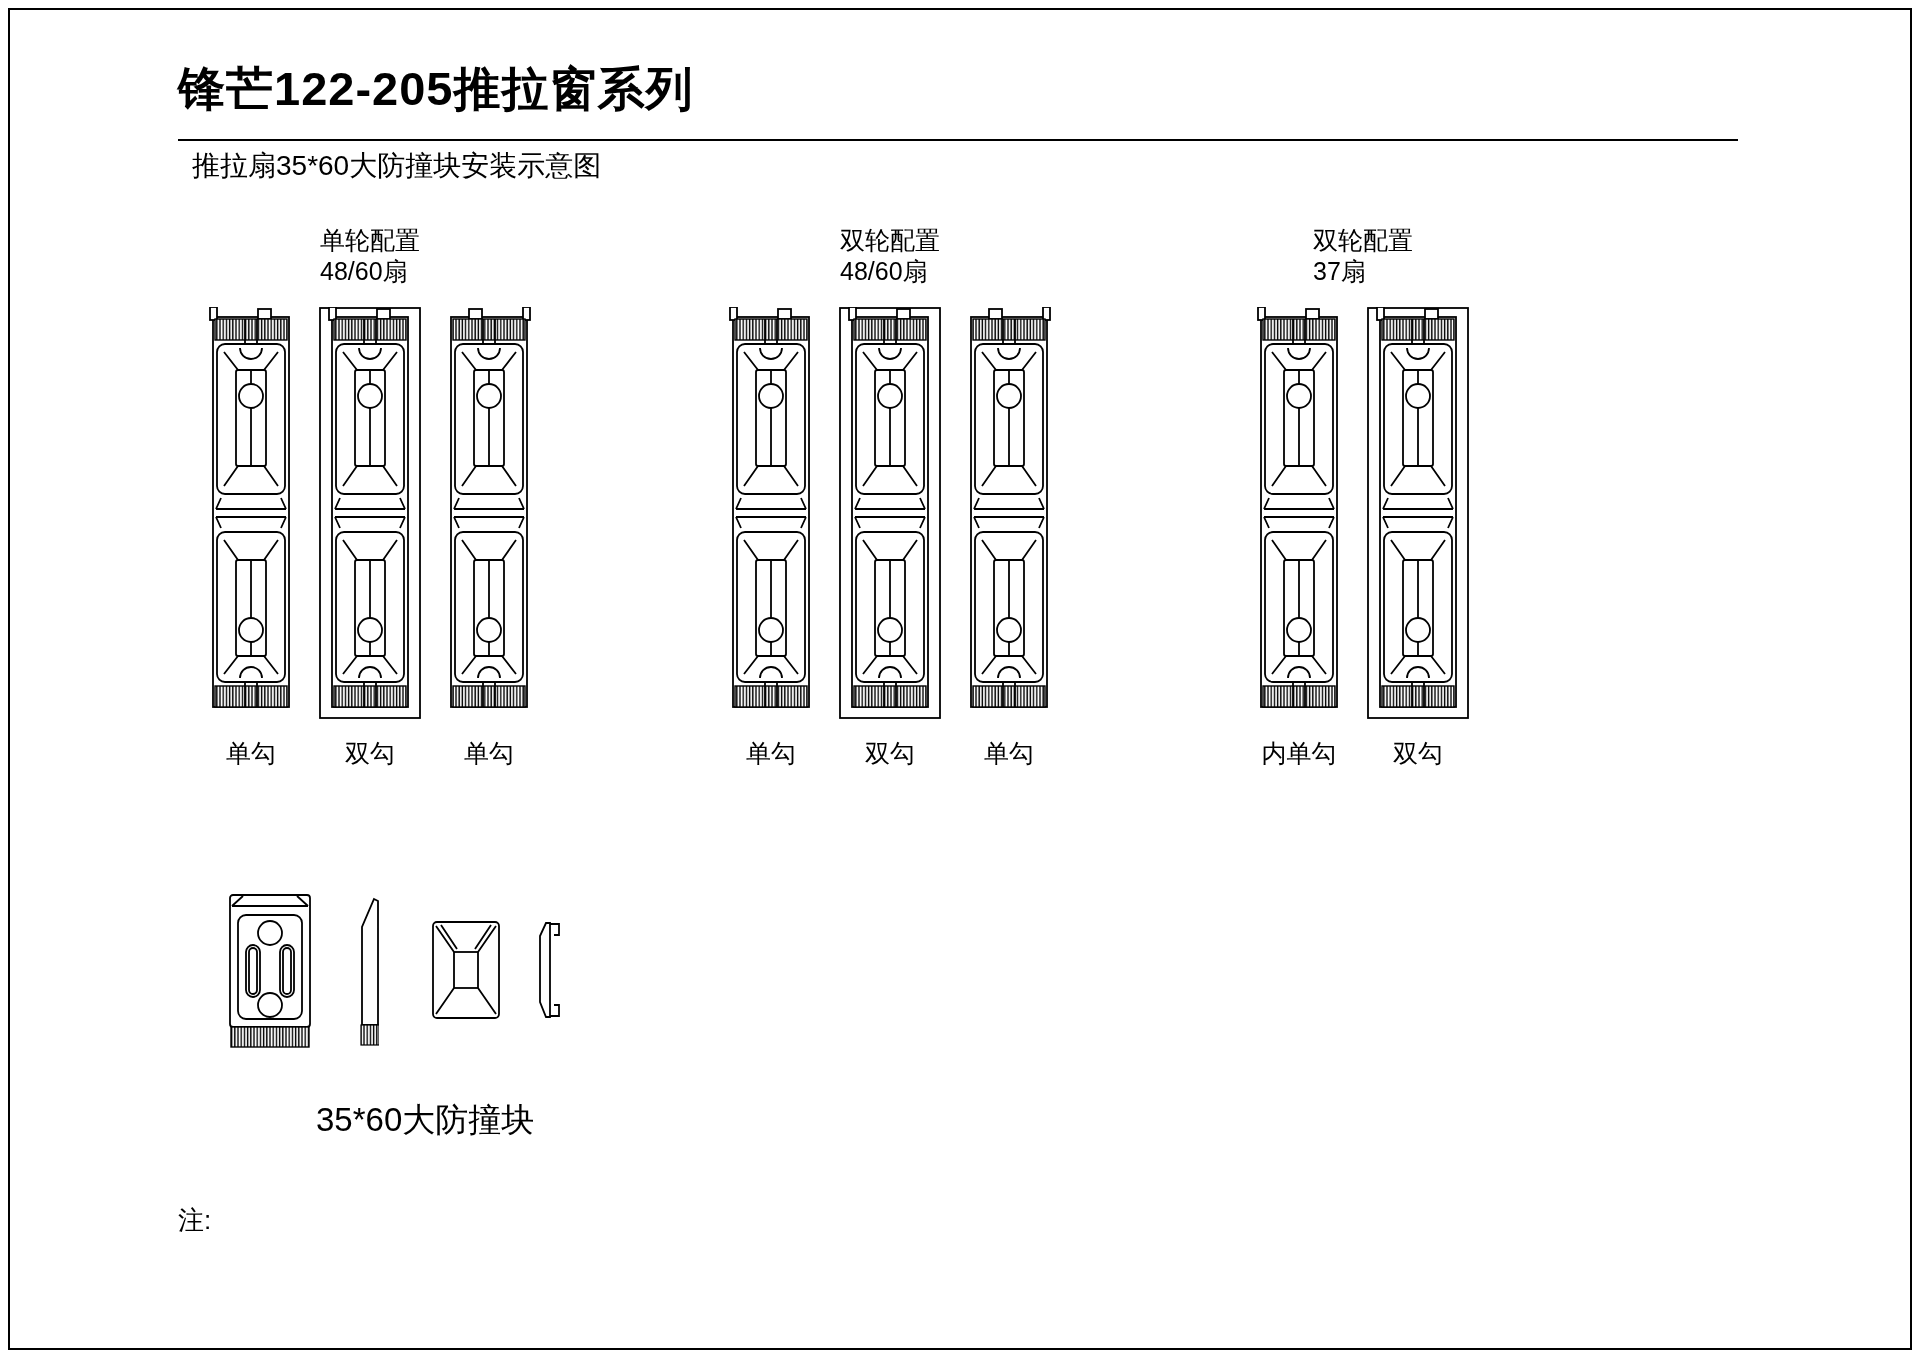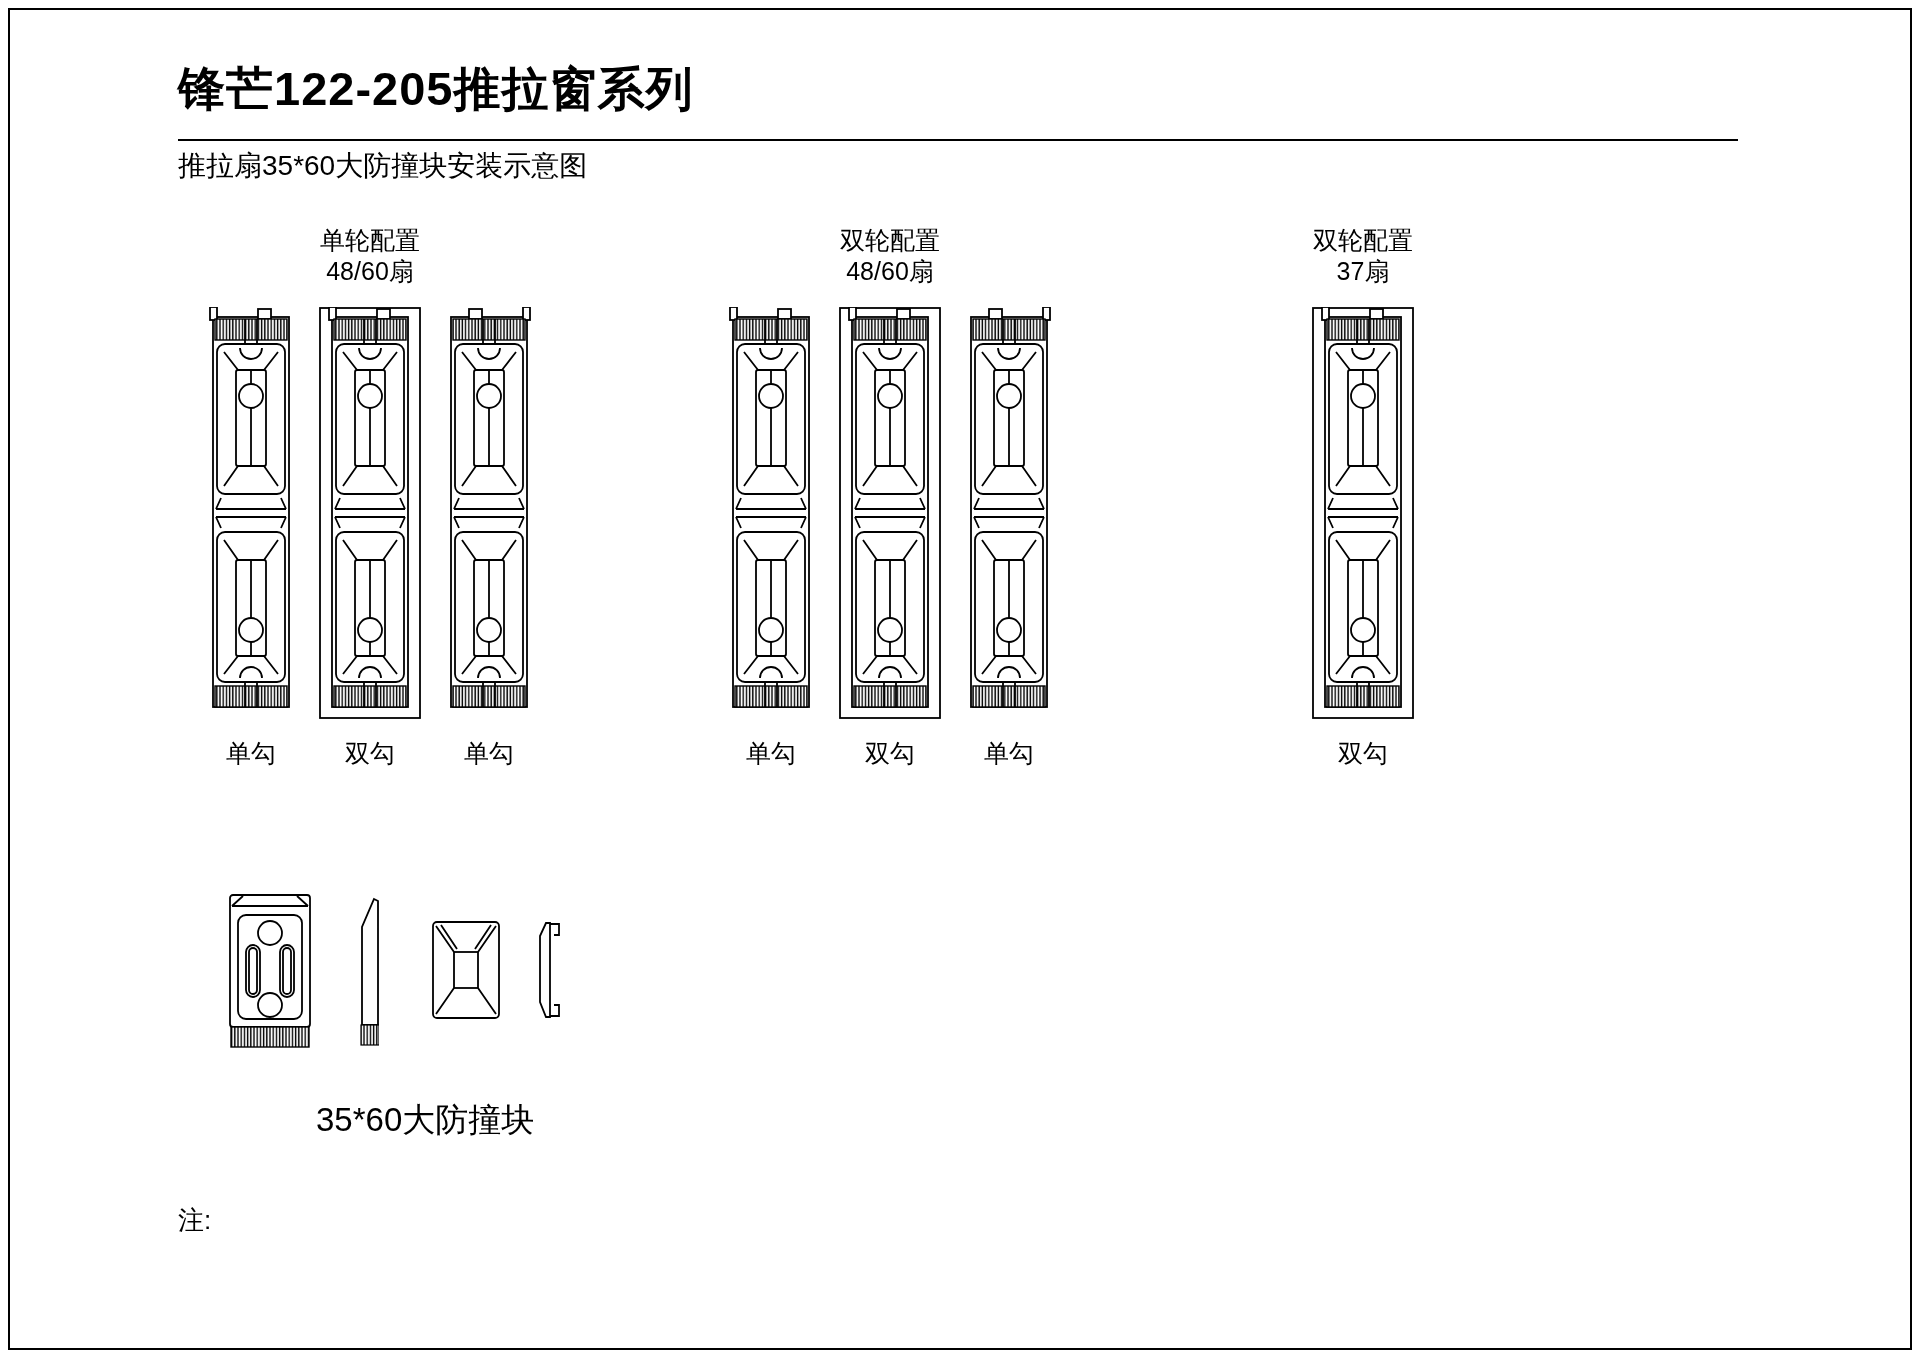--- a/index.html
+++ b/index.html
@@ -20,28 +20,28 @@
   .title {
     position:absolute; left:178px; top:58px;
     font-size:47px; font-weight:600; letter-spacing:1px;
     white-space:nowrap;
   }
   .title-rule {
     position:absolute; left:178px; top:139px;
     width:1560px; height:2px; background:#000;
   }
   .subtitle {
-    position:absolute; left:178px; top:147px;
+    position:absolute; left:192px; top:147px;
     font-size:28px; font-weight:400; white-space:nowrap;text-align:center;
   }
   .group {
     position:absolute; top:225px; width:330px;
     display:flex; flex-direction:column; align-items:center;
   }
-  .group-header { text-align:center; line-height:31px; font-size:25px; }
+  .group-header { line-height:31px; font-size:25px; }
   .profiles-row {
     margin-top:20px;
     display:flex; align-items:flex-start; gap:26px;text-align:right;
   }
   .profile-cell { display:flex; flex-direction:column; align-items:center; }
   .profile-cell svg { display:block; }
   .mirror { transform:scaleX(-1); }
   .hook-label { margin-top:18px; font-size:25px; white-space:nowrap; }
   .parts { position:absolute; left:227px; top:893px; width:360px; height:170px; }
   .parts svg { position:absolute; display:block; }
@@ -204,20 +204,26 @@
     </div>
   </div>
 
   <div class="group" style="left:1198px;">
     <div class="group-header">
       <div>双轮配置</div>
       <div>37扇</div>
     </div>
     <div class="profiles-row">
       <div class="profile-cell">
+        <svg width="84" height="412">
+            <use href="#profile-single"></use>
+          </svg>
+        <div class="hook-label">内单勾</div>
+      </div>
+      <div class="profile-cell">
         <svg width="102" height="412">
             <use href="#profile-double"></use>
           </svg>
         <div class="hook-label">双勾</div>
       </div>
     </div>
   </div>
 
   <div class="parts">
     <svg class="part-a" width="86" height="158">

